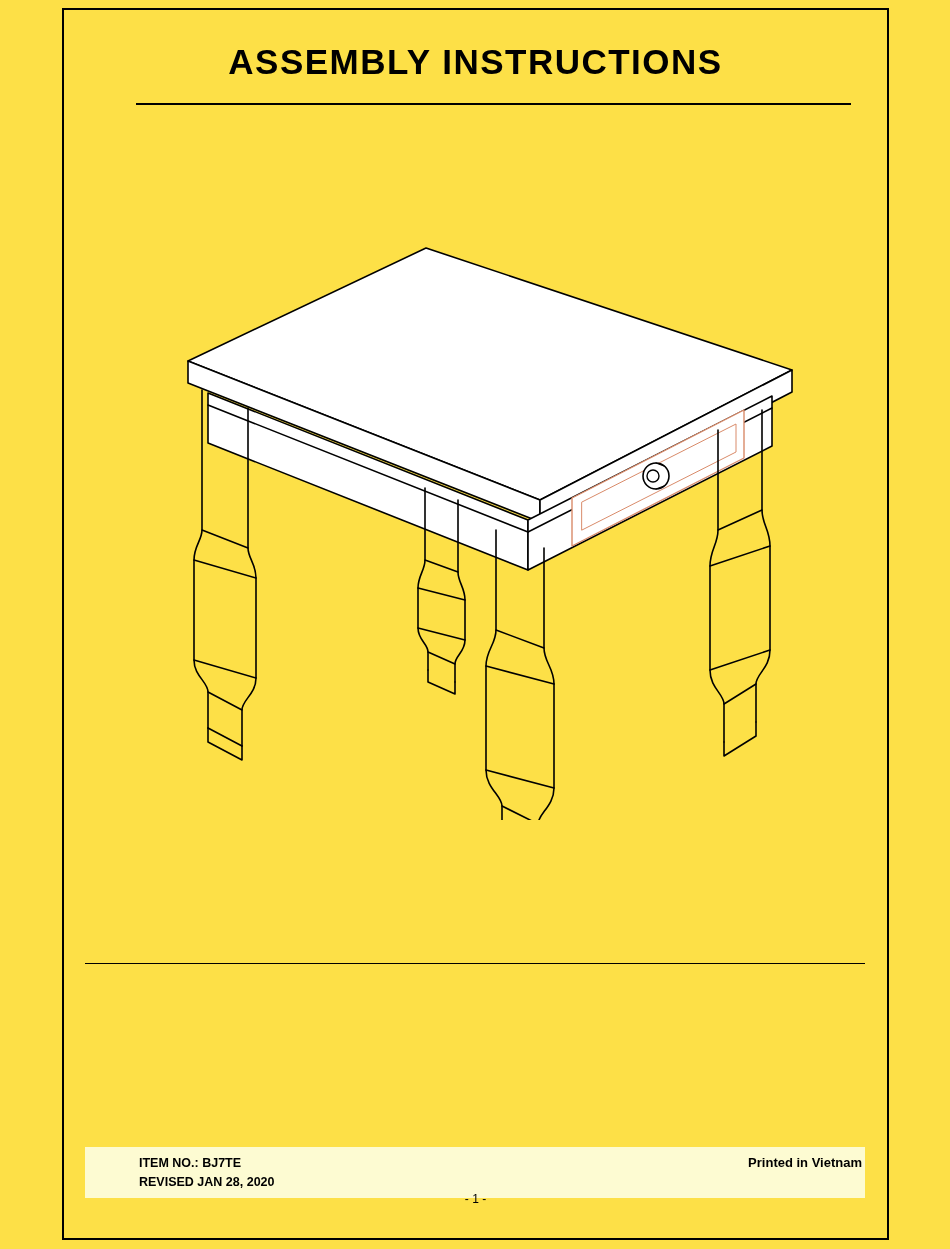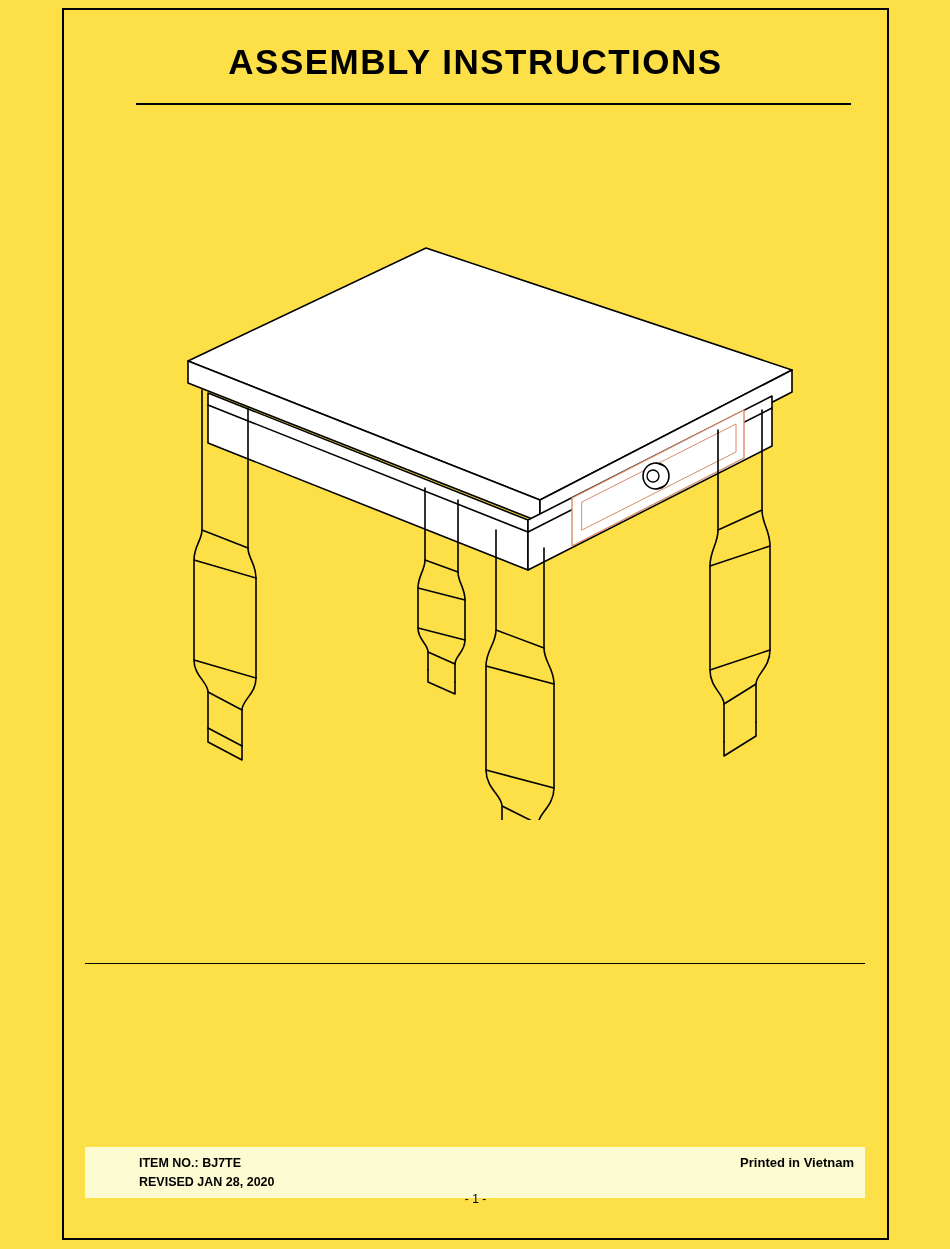--- a/index.html
+++ b/index.html
@@ -99,21 +99,21 @@
     position: absolute;
     left: 91px;
     top: 1154px;
     font-size: 12.5px;
     font-weight: bold;
     line-height: 19px;
     margin-left: 48px;
   }
   .footer-right {
     position: absolute;
-    right: 96px;
+    right: 88px;
     top: 1155px;
     font-size: 13px;
     font-weight: bold;
     text-align: right;
   }
   .page-number {
     position: absolute;
     left: 62px;
     top: 1192px;
     width: 827px;

